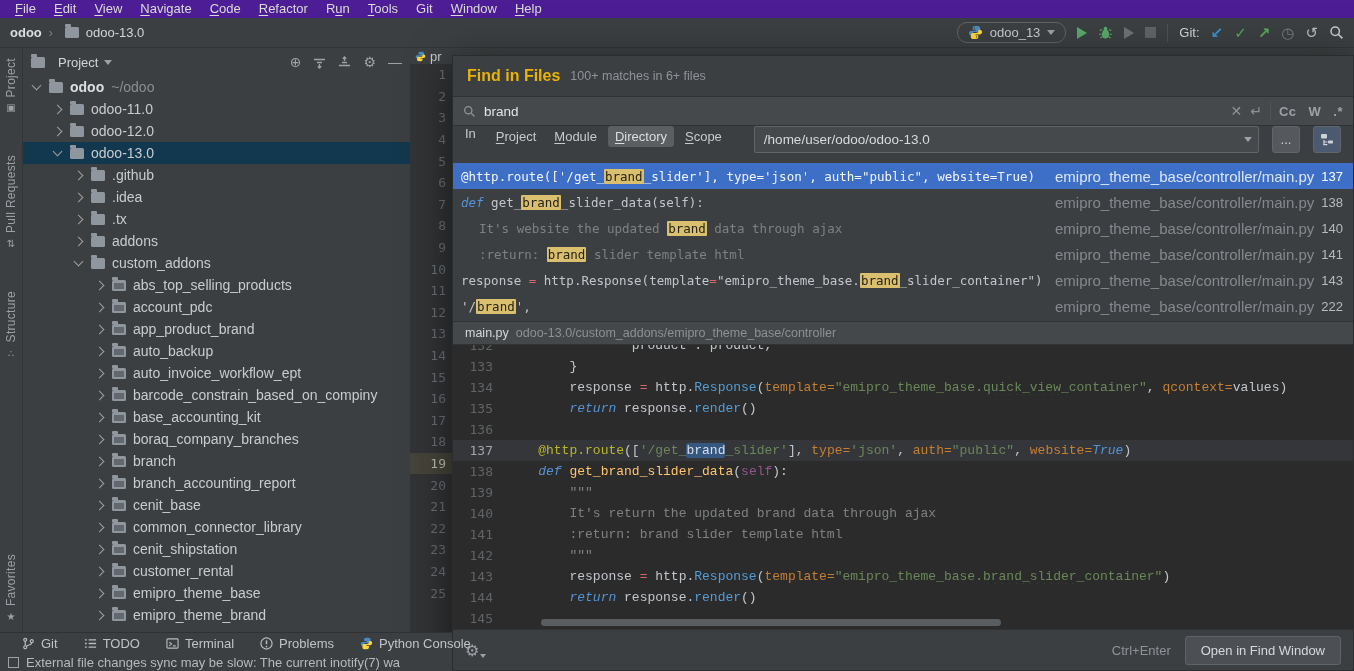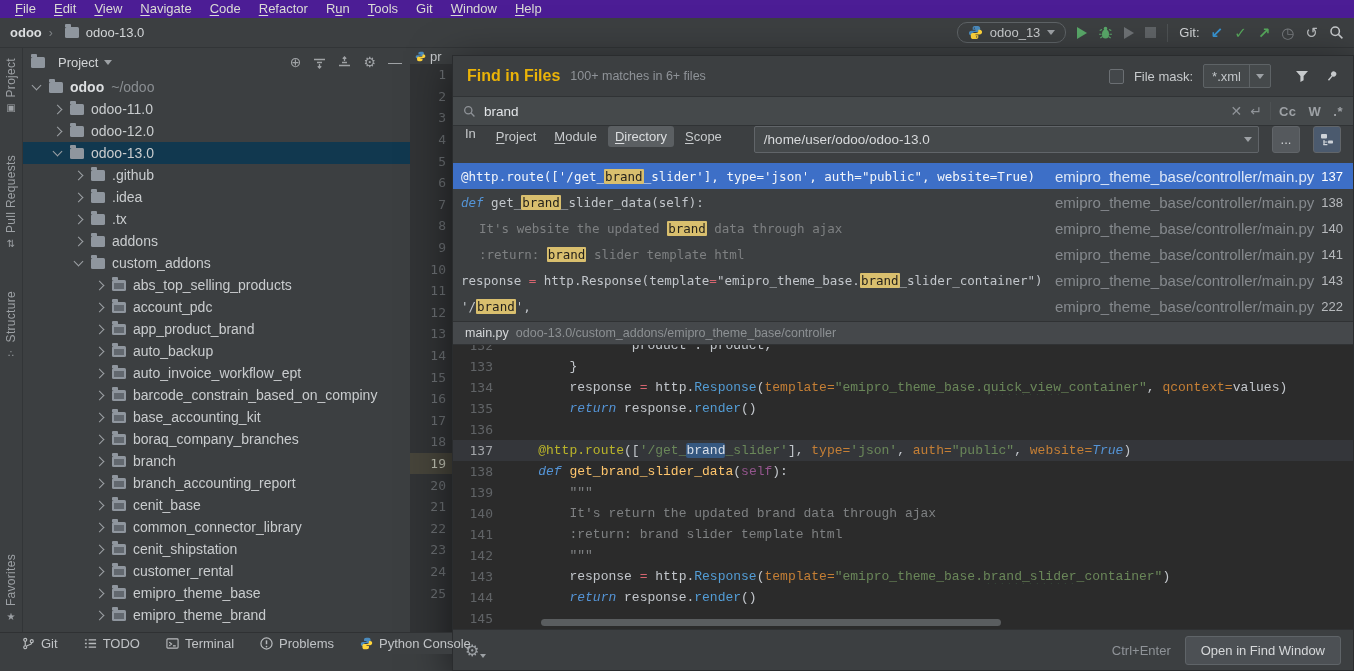--- a/index.html
+++ b/index.html
@@ -407,43 +407,20 @@
         <div class="egut-row">23</div>
         <div class="egut-row">24</div>
         <div class="egut-row">25</div>
       </div>
   </div>
 
   <div class="dialog">
     <div class="fd-title">
       <span class="fd-title-label">Find in Files</span>
       <span class="fd-summary">100+ matches in 6+ files</span>
-      <span class="fd-title-right">
-        <span class="checkbox"></span>
-        <span class="fm-label">File mask:</span>
-        <span class="combo">
-          <span class="combo-val">*.xml</span>
-          <span class="combo-btn">
-              <span class="caret-down"></span>
-            </span>
-        </span>
-        <span style="margin-left:14px">
-          <svg width="14" height="14" viewBox="0 0 14 14" fill="#c7cacc">
-              <path d="M1 2h12L8.6 7v4.2L5.4 13V7z"></path>
-            </svg>
-        </span>
-        <span style="margin-left:6px">
-          <svg width="14" height="14" viewBox="0 0 14 14" fill="#c7cacc">
-              <g transform="rotate(40 7 7)">
-                <circle cx="7" cy="4.4" r="2.6"></circle>
-                <rect x="6.3" y="6.5" width="1.4" height="6"></rect>
-              </g>
-            </svg>
-        </span>
-      </span>
     </div>
 
     <div class="fd-search">
       <span class="srch-ic">
         <svg width="13" height="13" viewBox="0 0 14 14" fill="none" stroke="#8f9398" stroke-width="1.4">
             <circle cx="5.7" cy="5.7" r="3.9"></circle>
             <path d="M8.7 8.7l3.6 3.6"></path>
           </svg>
       </span>
       <span class="query">brand</span>
@@ -592,14 +569,18 @@
         <span>
           <svg width="13" height="13" viewBox="0 0 16 16">
             <path fill="#4B8BBE" d="M8 1C5 1 5 2.5 5 3.5V5h3v1H3.5C2 6 1 7 1 8.5 1 10 2 11 3.5 11H5V9.5C5 8 6 7.5 7.5 7.5H11c1 0 2-.8 2-2V3.5C13 2 12 1 10.5 1H8z"></path>
             <path fill="#FFD43B" d="M8 15c3 0 3-1.5 3-2.5V11H8v-1h4.5c1.5 0 2.5-1 2.5-2.5C15 6 14 5 12.5 5H11v1.5C11 8 10 8.5 8.5 8.5H5c-1 0-2 .8-2 2v2C3 14 4 15 5.5 15H8z"></path>
           </svg>
         </span>
         <span>Python Console</span>
       </span>
     </div>
 
+  <div class="statusbar">
+    <span class="status-ic"></span>
+    <span class="status-msg">External file changes sync may be slow: The current inotify(7) wa</span>
+  </div>
 
 </div>
 
 </body></html>

